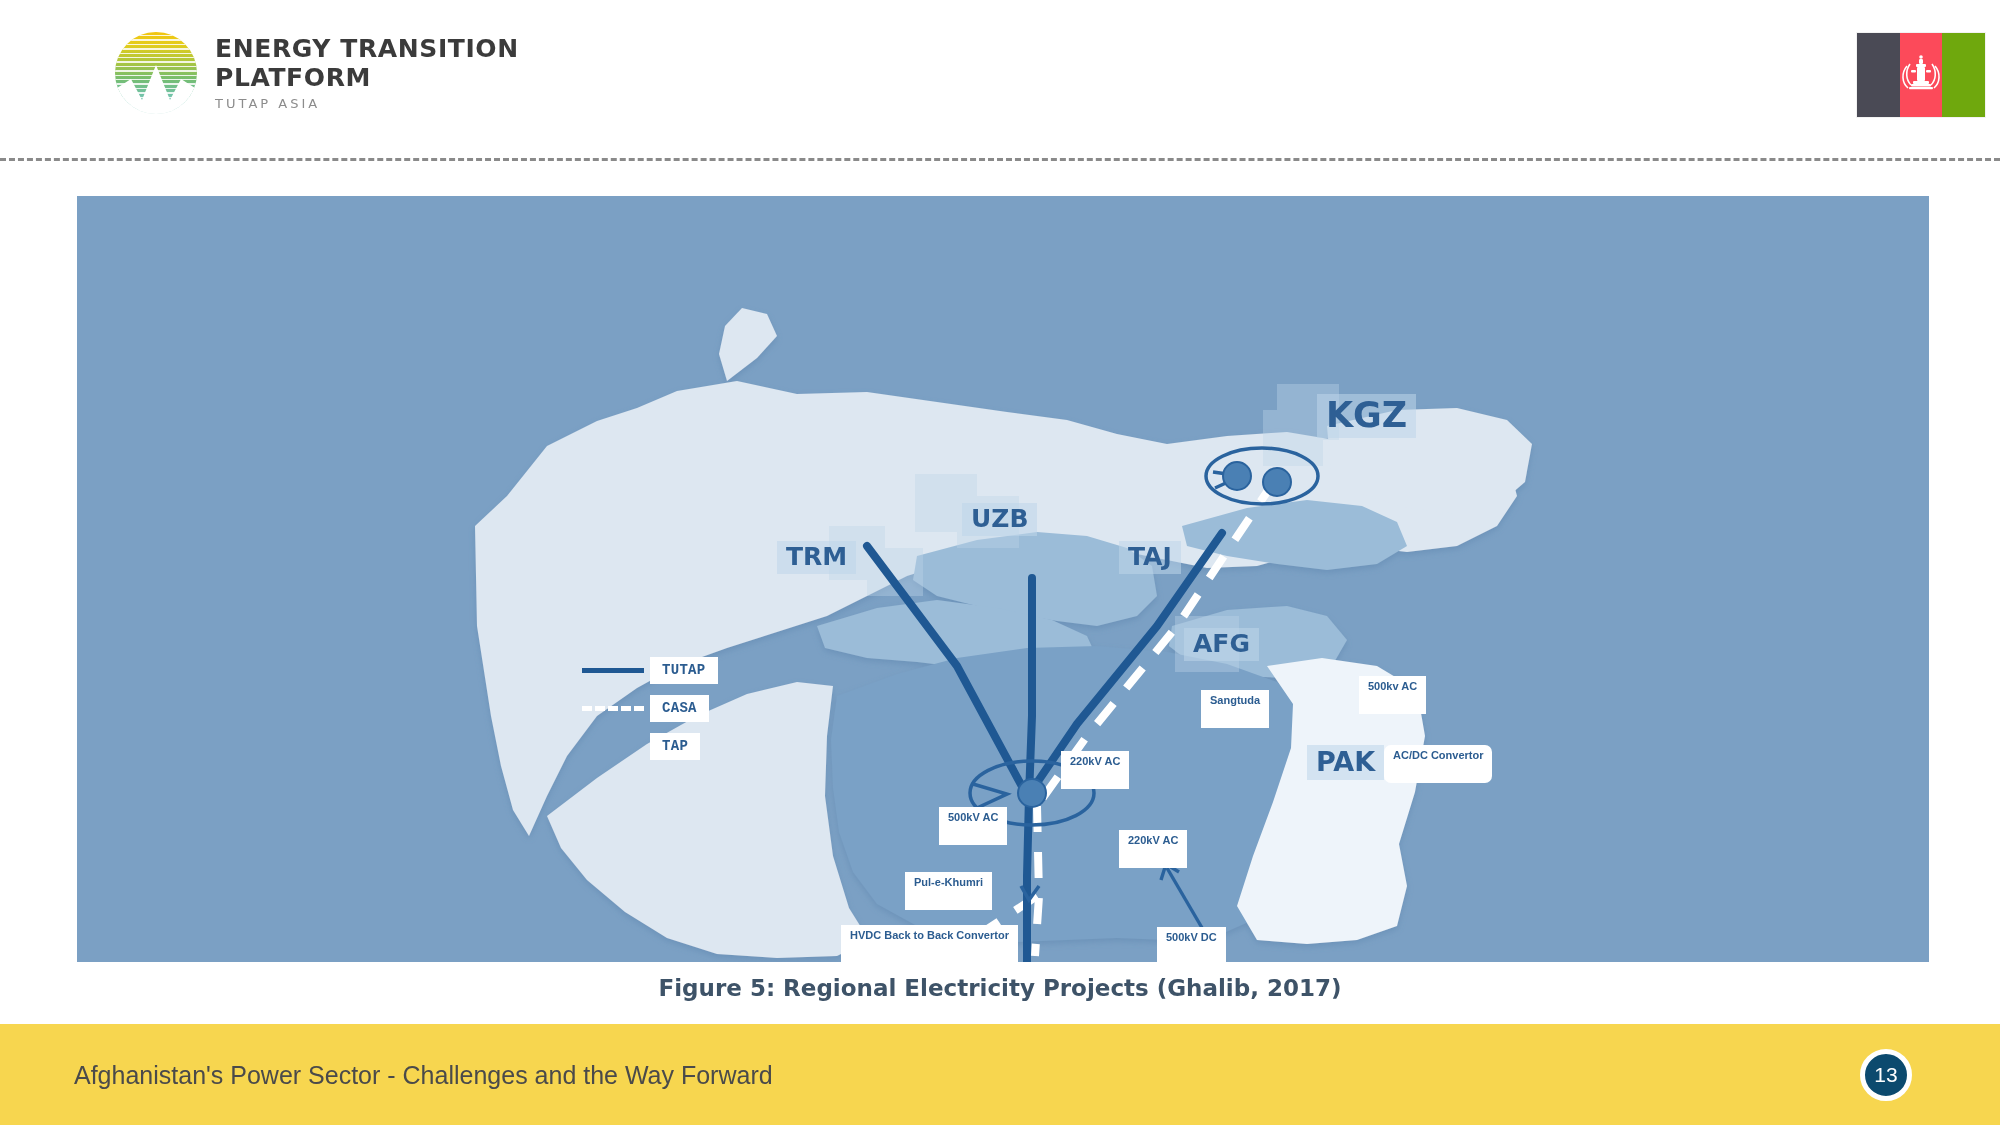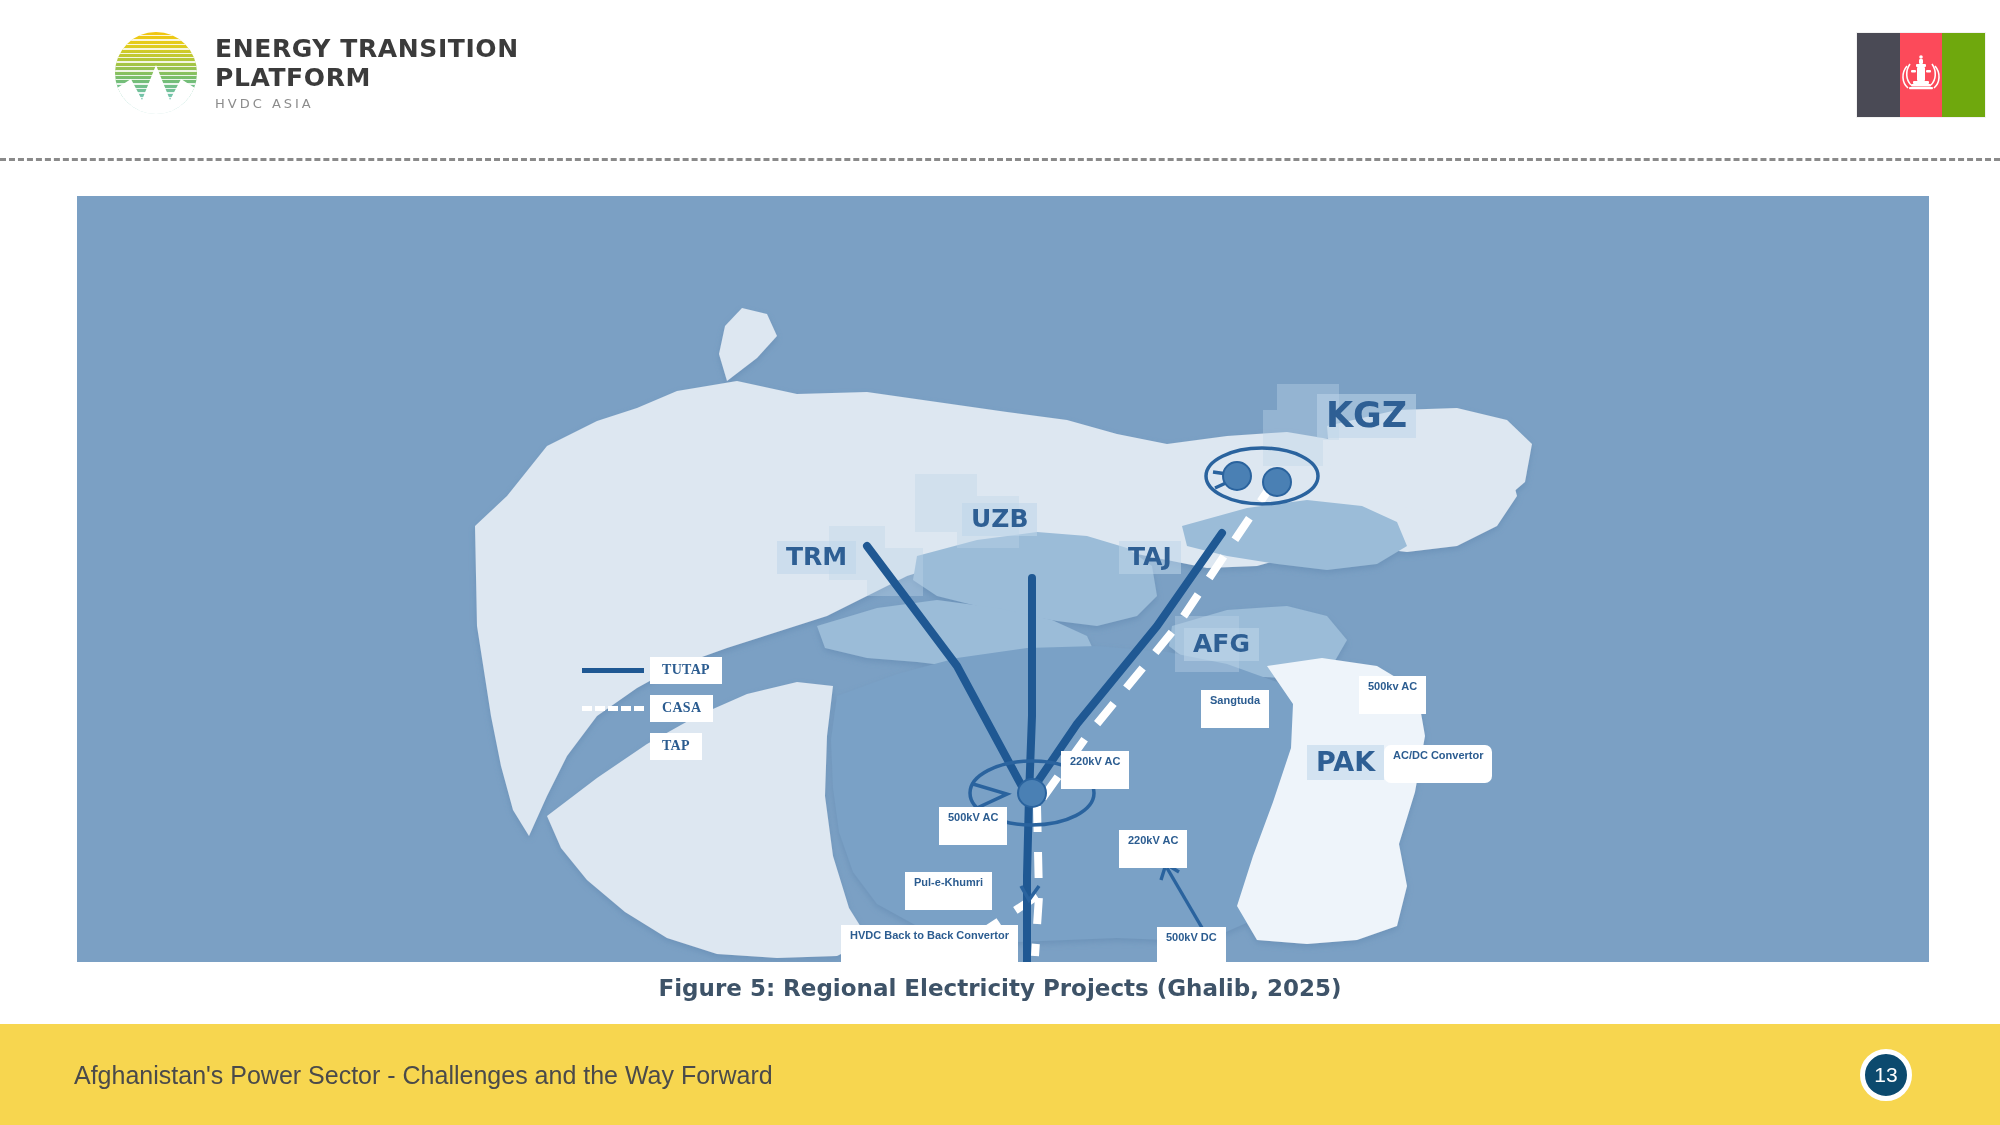--- a/index.html
+++ b/index.html
@@ -54,21 +54,21 @@
             font-family: Liberation Sans, sans-serif; font-weight: bold; white-space: nowrap;
             padding: 4px 9px 21px; font-size: 11px; line-height: 1.15; }
 
   
   .legend { position: absolute; left: 505px; top: 455px; }
   .legend-row { position: relative; height: 38px; display: flex; align-items: center; }
   .legend-line { width: 62px; height: 0; margin-right: 6px; }
   .legend-line.solid { border-top: 5px solid #1f5893; }
   .legend-line.dashed { border-top: 5px dashed #ffffff; }
   .legend-line.none { border-top: 0; }
-  .legend-tag { background: #fff; color: #2b5c90; font-family: Liberation Serif, serif;
+  .legend-tag { background: #fff; color: #2b5c90; font-family: Liberation Mono, monospace;
                 font-weight: bold; font-size: 14px; padding: 5px 12px 6px; letter-spacing: .3px; }
 
   
   .caption { position: absolute; left: 0; top: 975px; width: 2000px; text-align: center;
              font-family: "DejaVu Sans", sans-serif; font-size: 23px; font-weight: bold; color: #3e5368; }
 
   
   .footer { position: absolute; left: 0; bottom: 0; width: 2000px; height: 101px; background: #f7d64f; }
   .footer-text { position: absolute; left: 74px; top: 50%; transform: translateY(-50%);
                  font-family: "Liberation Sans", sans-serif; font-size: 25px; color: #4a4a4a; white-space: nowrap; }
@@ -88,21 +88,21 @@
       <div class="logo-mark">
         <div class="logo-stripes"></div>
         <svg class="logo-w" viewBox="0 0 82 82">
           <path d="M2 56 L16 47 L27 68 L41 33 L55 68 L66 47 L80 56 L80 82 L2 82 Z" fill="#ffffff"></path>
           <path d="M41 63 L47 78 L35 78 Z" fill="#ffffff"></path>
         </svg>
       </div>
       <div class="logo-text">
         <div class="logo-l1">ENERGY TRANSITION</div>
         <div class="logo-l2">PLATFORM</div>
-        <div class="logo-l3">HVDC ASIA</div>
+        <div class="logo-l3">TUTAP ASIA</div>
       </div>
     </div>
 
     <div class="flag">
       <div class="flag-band" style="background:#4a4a55"></div>
       <div class="flag-band" style="background:#fc4a5a">
         <svg class="flag-emblem" width="46" height="50" viewBox="0 0 46 50">
           <g fill="none" stroke="#ffffff" stroke-width="1.6">
             <path d="M9 16 C3 23 4 33 10 38"></path>
             <path d="M37 16 C43 23 42 33 36 38"></path>
@@ -277,21 +277,21 @@
         </div>
         <div class="legend-row">
           <span class="legend-line none"></span>
           <span class="legend-tag">TAP</span>
         </div>
       </div>
 
     </div>
   </div>
 
-  <div class="caption">Figure 5: Regional Electricity Projects (Ghalib, 2025)</div>
+  <div class="caption">Figure 5: Regional Electricity Projects (Ghalib, 2017)</div>
 
   <div class="footer">
     <div class="footer-text">Afghanistan's Power Sector - Challenges and the Way Forward</div>
     <div class="page-badge">
       <span>13</span>
     </div>
   </div>
 
 </div>
 

